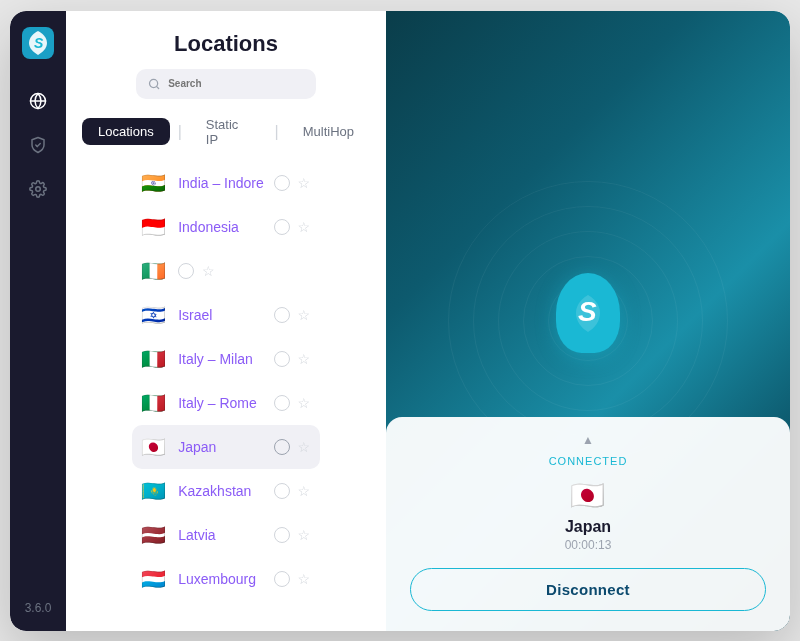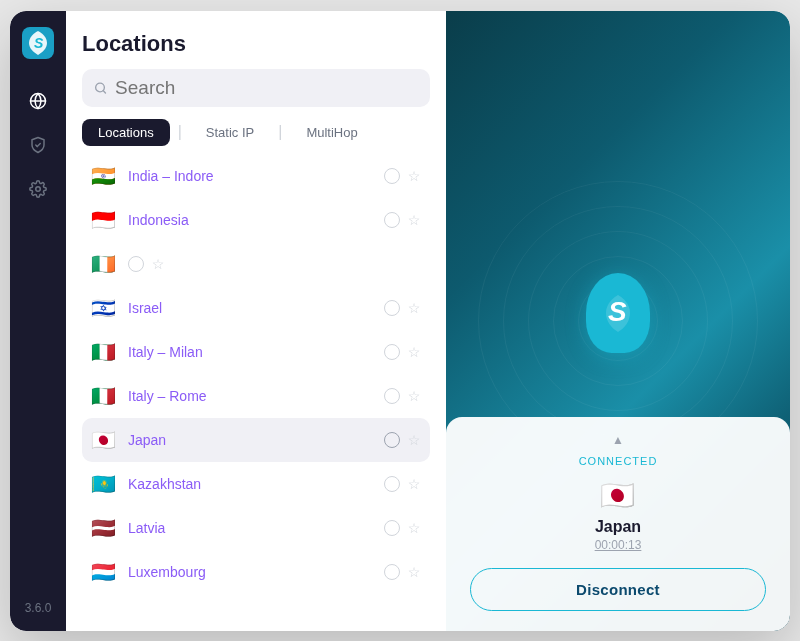--- a/index.html
+++ b/index.html
@@ -56,25 +56,26 @@
       font-size: 16px;
     }
     .sidebar-icon.active { color: #ffffff; }
     .sidebar-version {
       margin-top: auto;
       color: #6b7280;
       font-size: 12px;
     }
     
     .locations-panel {
-      width: 380px;
+      width: 320px;
       background: #ffffff;
       display: flex;
       flex-direction: column;
       padding: 20px 16px 0;
+      align-items: center;
     }
     .locations-title {
       font-size: 22px;
       font-weight: 700;
       color: #1a1a2e;
       margin-bottom: 12px;
     }
     .search-bar {
       display: flex;
       align-items: center;
@@ -85,23 +86,24 @@
       gap: 8px;
     }
     .search-icon-svg {
       color: #9ca3af;
       font-size: 14px;
     }
     .search-input {
       border: none;
       background: transparent;
       outline: none;
-      font-size: 19px;
+      font-size: 10px;
       color: #9ca3af;
       width: 100%;
+      font-weight: bold;
     }
     .tab-bar {
       display: flex;
       align-items: center;
       margin-bottom: 8px;
       gap: 4px;
     }
     .tab {
       padding: 6px 16px;
       border-radius: 8px;
@@ -256,21 +258,20 @@
       font-size: 16px;
       font-weight: 700;
       color: #1a1a2e;
       margin-bottom: 2px;
     }
     .connected-time {
       text-align: center;
       font-size: 12px;
       color: #9ca3af;
       margin-bottom: 16px;
-      text-decoration: underline;
     }
     .disconnect-btn {
       width: 100%;
       padding: 12px;
       border: 1.5px solid #1ab8d4;
       border-radius: 24px;
       background: transparent;
       color: #0c4a6e;
       font-size: 15px;
       font-weight: 600;

